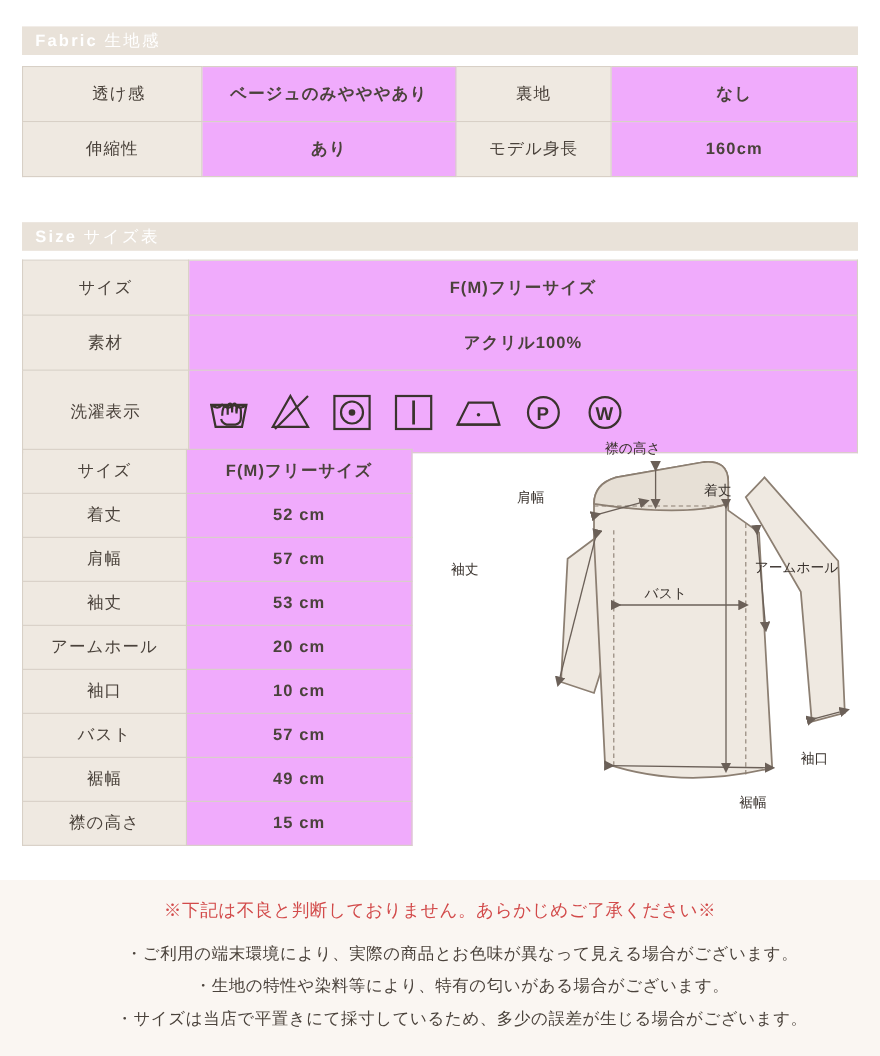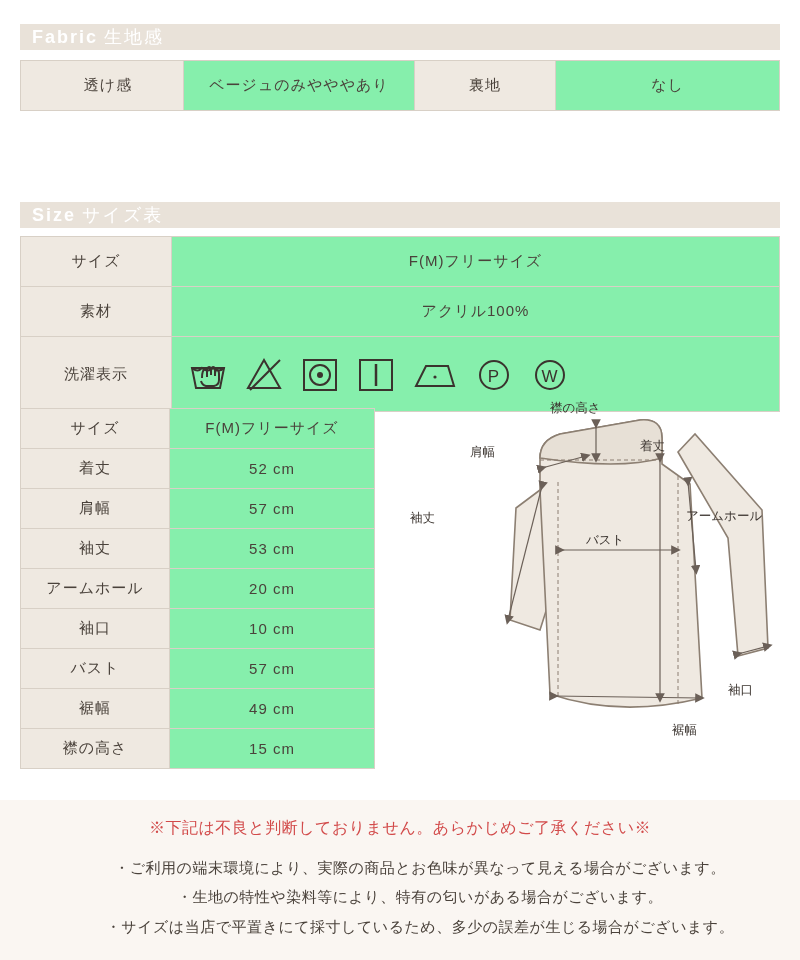--- a/index.html
+++ b/index.html
@@ -20,21 +20,21 @@
     height: 960px;
     position: relative;
     background: #ffffff;
   }
 
   
   .sec-head {
     position: absolute;
     background: #e9e2d9;
     color: #ffffff;
-    font-size: 18px;
+    font-size: 15px;
     letter-spacing: 2px;
     display: flex;
     align-items: center;
     padding-left: 12px;
     box-sizing: border-box;
   }
   .sec-head .en { font-weight: bold; letter-spacing: 2px; }
   .sec-head .jp { margin-left: 6px; letter-spacing: 2px; }
 
   
@@ -49,21 +49,21 @@
     color: #4a423b;
     text-align: center;
     letter-spacing: 1px;
     padding: 0;
     height: 49px;
   }
   td.lbl {
     background: #efe9e1;
     letter-spacing: 2px;
   }
-  td.val { background: #86efac; }
+  td.val { background: #f0abfc; font-weight: bold; }
   td.left {
     text-align: left;
     padding-left: 14px;
     letter-spacing: 1px;
   }
 
   
   #fabric-table { left: 20px; top: 60px; width: 760px; }
 
   
@@ -134,20 +134,26 @@
     <span class="jp">生地感</span>
   </div>
 
   <table class="tbl" id="fabric-table">
     <tbody>
         <tr>
       <td class="lbl" style="width:150px;padding-left:12px;">透け感</td>
       <td class="val" style="width:230px;">ベージュのみやややあり</td>
       <td class="lbl" style="width:140px;">裏地</td>
       <td class="val">なし</td>
+    </tr>
+    <tr>
+      <td class="lbl">伸縮性</td>
+      <td class="val">あり</td>
+      <td class="lbl">モデル身長</td>
+      <td class="val">160cm</td>
     </tr>
   </tbody>
     </table>
 
   <div class="sec-head" id="size-head" style="left:20px; top:202px; width:760px; height:26px;">
     <span class="en">Size</span>
     <span class="jp">サイズ表</span>
   </div>
 
   <table class="tbl" id="sizeinfo-table">

